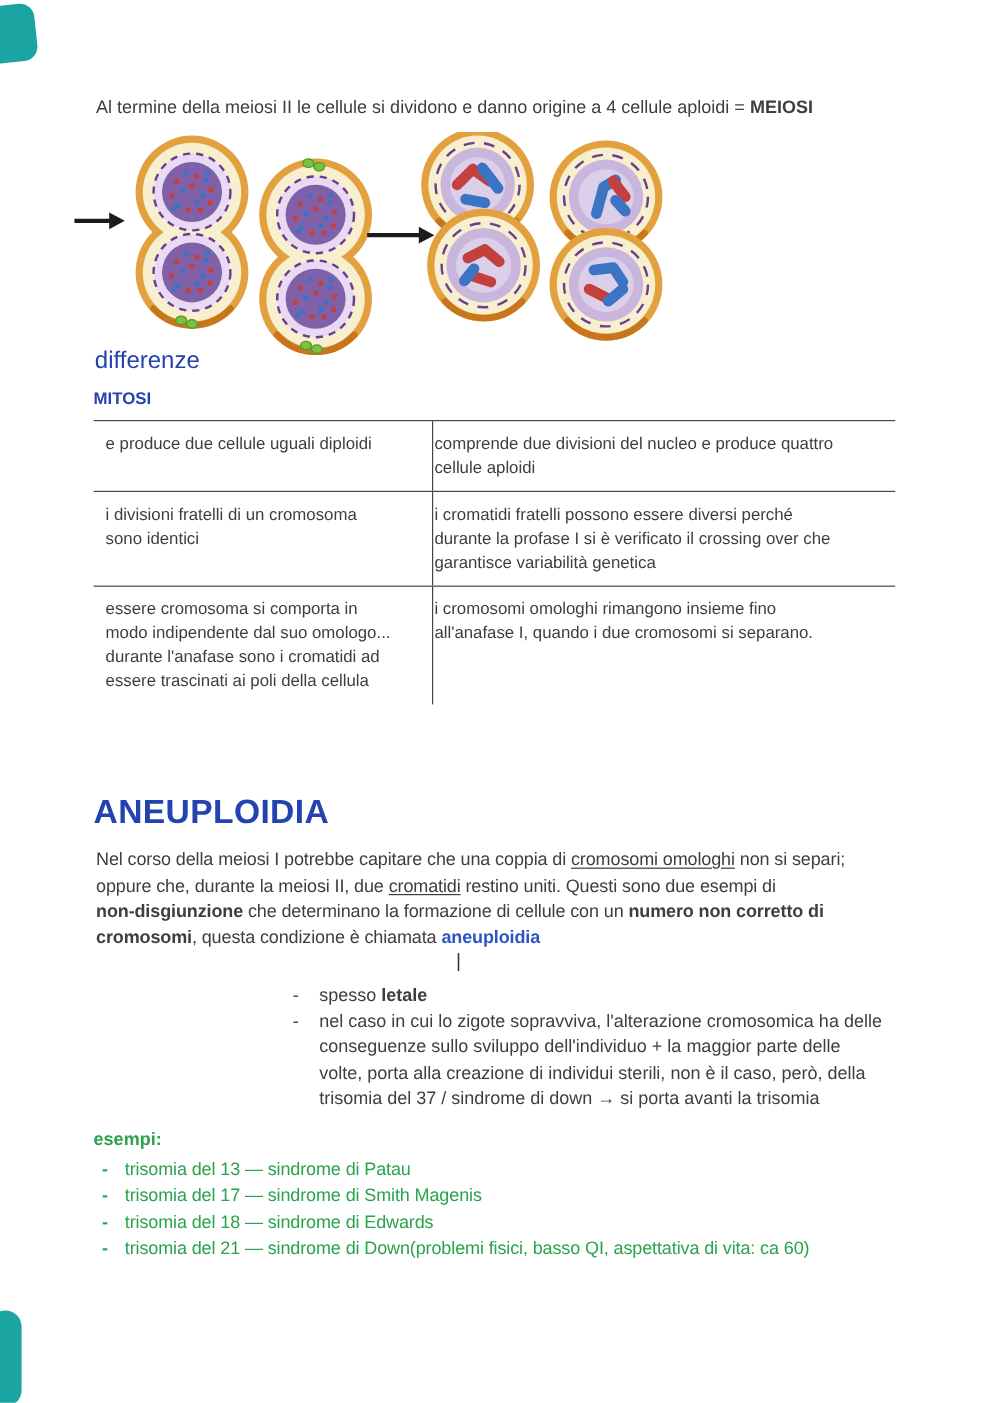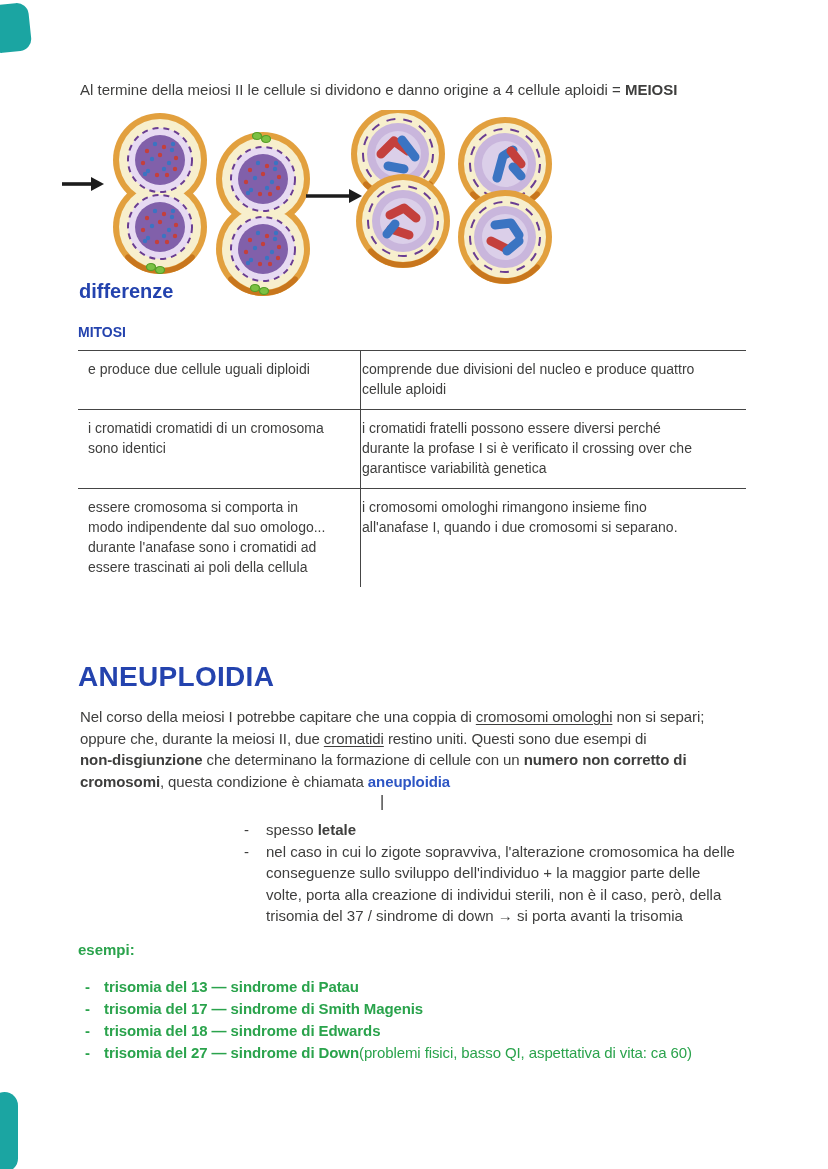--- a/index.html
+++ b/index.html
@@ -36,21 +36,21 @@
   .ncore{fill:var(--c-nucleus-purple)}
   .sr{fill:var(--c-chromosome-red)} .sb{fill:var(--c-chromosome-blue)}
   .lav{fill:var(--c-lavender)} .lavlight{fill:var(--c-lavender-light)}
   .ldash{stroke:var(--c-dash-purple);stroke-width:2;stroke-dasharray:9 8;fill:none}
   .chr{fill:none;stroke-width:9;stroke-linecap:round;stroke-linejoin:round}
   .red{stroke:var(--c-chromosome-red)} .blue{stroke:var(--c-chromosome-blue)}
   .cgreen{fill:var(--c-centrosome-green);stroke:var(--c-centrosome-green-dark);stroke-width:1.2}
   .arr{stroke:var(--c-arrow);stroke-width:3.6}
   .arrhead{fill:var(--c-arrow)}
 
-  .sec-heading{left:79px;top:280px;font-size:20px;font-weight:bold;color:var(--c-heading-blue)}
+  .sec-heading{left:79px;top:290px;font-size:20px;font-weight:normal;color:var(--c-heading-blue)}
 
   .dtable{left:78px;top:316px;width:668px;font-size:14px;line-height:20px}
   .trow{display:flex}
   .rule{border-bottom:1.5px solid var(--c-table-line)}
   .tcell{box-sizing:border-box}
   .tl{width:282px;padding:8px 12px 10px 10px}
   .tr{flex:1;padding:8px 2px 10px 1px;border-left:1.5px solid var(--c-table-line)}
   .thead .tcell{padding:6px 0 8px;text-align:left;color:var(--c-heading-blue);font-weight:bold}
   .cellline{white-space:nowrap}
 
@@ -60,24 +60,24 @@
   .pline{white-space:nowrap}
 
   .connector{left:380px;top:793px;font-size:16px;color:#333}
 
   .bullets{left:244px;top:819px;font-size:15px;line-height:21.5px}
   .bullet{display:flex}
   .bdash{width:22px}
   .btext{white-space:nowrap}
 
   .esempi{left:78px;top:939px;font-size:15px;line-height:22px;color:var(--c-green)}
-  .esempi-heading{font-weight:bold;margin-bottom:15px}
+  .esempi-heading{font-weight:bold;margin-bottom:3px}
   .gitem{display:flex;white-space:nowrap;letter-spacing:-.1px}
   .gdash{width:19px;padding-left:7px;font-weight:bold}
-  .gbold{font-weight:bold}
+  .gbold{font-weight:normal}
 </style>
 </head>
 <body>
 
 <div class="abs deco-tl"></div>
 <div class="abs deco-bl"></div>
 
 <div class="abs intro">
   <span>Al termine della meiosi II le cellule si dividono e danno origine a 4 cellule aploidi = </span><span class="b">MEIOSI</span>
 </div>
@@ -199,21 +199,21 @@
     <div class="tcell tl">
       <div class="cellline">e produce due cellule uguali diploidi</div>
     </div>
     <div class="tcell tr">
       <div class="cellline">comprende due divisioni del nucleo e produce quattro</div>
       <div class="cellline">cellule aploidi</div>
     </div>
   </div>
   <div class="trow rule">
     <div class="tcell tl">
-      <div class="cellline">i cromatidi cromatidi di un cromosoma</div>
+      <div class="cellline">i divisioni fratelli di un cromosoma</div>
       <div class="cellline">sono identici</div>
     </div>
     <div class="tcell tr">
       <div class="cellline">i cromatidi fratelli possono essere diversi perché</div>
       <div class="cellline">durante la profase I si è verificato il crossing over che</div>
       <div class="cellline">garantisce variabilità genetica</div>
     </div>
   </div>
   <div class="trow">
     <div class="tcell tl">
@@ -268,16 +268,16 @@
       <span class="gbold">trisomia del 17 — sindrome di Smith Magenis</span>
       <span></span>
     </div>
   <div class="gitem">
       <span class="gdash">-</span>
       <span class="gbold">trisomia del 18 — sindrome di Edwards</span>
       <span></span>
     </div>
   <div class="gitem">
       <span class="gdash">-</span>
-      <span class="gbold">trisomia del 27 — sindrome di Down</span>
+      <span class="gbold">trisomia del 21 — sindrome di Down</span>
       <span> (problemi fisici, basso QI, aspettativa di vita: ca 60)</span>
     </div>
 </div>
 
 </body></html>

